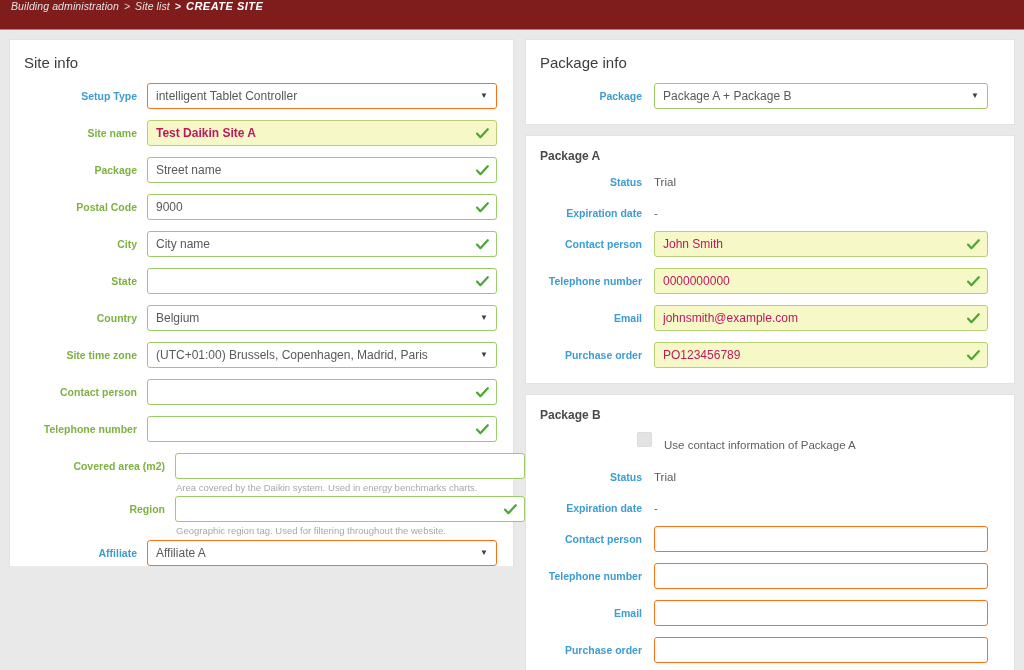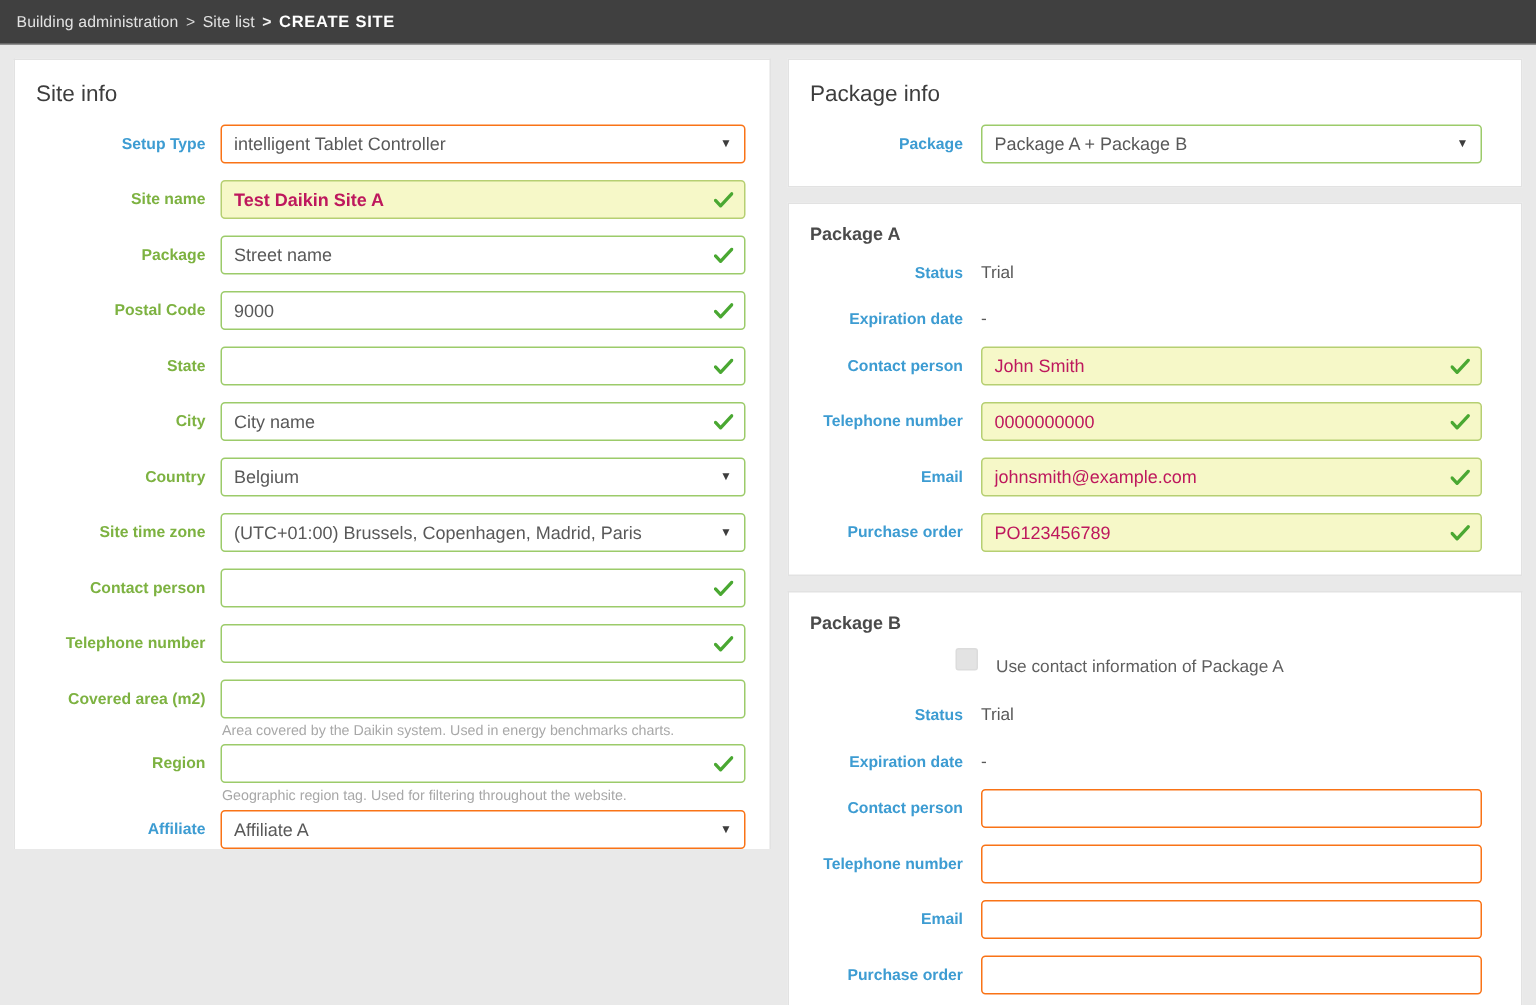--- a/index.html
+++ b/index.html
@@ -10,25 +10,26 @@
     overflow: hidden;
     background: #e9e9e9;
     font-family: "Liberation Sans", sans-serif;
     font-size: 12px;
     color: #4a4a4a;
   }
 
   
   .breadcrumb-bar {
     height: 30px;
-    background: #404040;
+    background: #7f1d1d;
     display: flex;
-    align-items: center;
+    align-items: flex-start;
     padding: 0 0 0 11px;
     border-bottom: 1px solid #8f8f8f;
+    font-style: italic;
   }
   .crumb {
     font-size: 10.5px;
     color: #e2e2e2;
     letter-spacing: .1px;
     white-space: nowrap;
   }
   .crumb.link { cursor: pointer; }
   .crumb-sep {
     color: #dcdcdc;
@@ -77,21 +78,21 @@
     margin: 0;
   }
 
   
   .frow {
     display: flex;
     align-items: flex-start;
     padding: 0 0 0 0;
     margin-bottom: 11px;
   }
-  .frow.tight { margin-bottom: 2px; }
+  .frow.tight { margin-bottom: 2px; padding-left: 28px; }
 
   .flabel {
     font-size: 10.5px;
     font-weight: bold;
     text-align: right;
     padding-top: 7px;
     flex: 0 0 auto;
     white-space: nowrap;
     user-select: none;
   }
@@ -232,30 +233,30 @@
           </div>
           <div class="frow">
             <div class="flabel green">Postal Code</div>
             <div class="fctrl"><input type="text" class="inp green" value="9000" style=""><span class="tick">
                 <svg width="13" height="11" viewBox="0 0 13 11">
                   <path d="M1 5.6 L4.4 9.2 L11.8 1.2" fill="none" stroke="#4aa832" stroke-width="2.2" stroke-linecap="round" stroke-linejoin="round"></path>
                 </svg>
               </span></div>
           </div>
           <div class="frow">
+            <div class="flabel green">City</div>
+            <div class="fctrl"><input type="text" class="inp green" value="City name" style=""><span class="tick">
+                <svg width="13" height="11" viewBox="0 0 13 11">
+                  <path d="M1 5.6 L4.4 9.2 L11.8 1.2" fill="none" stroke="#4aa832" stroke-width="2.2" stroke-linecap="round" stroke-linejoin="round"></path>
+                </svg>
+              </span></div>
+          </div>
+          <div class="frow">
             <div class="flabel green">State</div>
             <div class="fctrl"><input type="text" class="inp green" style=""><span class="tick">
-                <svg width="13" height="11" viewBox="0 0 13 11">
-                  <path d="M1 5.6 L4.4 9.2 L11.8 1.2" fill="none" stroke="#4aa832" stroke-width="2.2" stroke-linecap="round" stroke-linejoin="round"></path>
-                </svg>
-              </span></div>
-          </div>
-          <div class="frow">
-            <div class="flabel green">City</div>
-            <div class="fctrl"><input type="text" class="inp green" value="City name" style=""><span class="tick">
                 <svg width="13" height="11" viewBox="0 0 13 11">
                   <path d="M1 5.6 L4.4 9.2 L11.8 1.2" fill="none" stroke="#4aa832" stroke-width="2.2" stroke-linecap="round" stroke-linejoin="round"></path>
                 </svg>
               </span></div>
           </div>
           <div class="frow">
             <div class="flabel green">Country</div>
             <div class="fctrl"><select class="inp green"><option>Belgium</option></select><span class="caret">▼</span></div>
           </div>
           <div class="frow">

